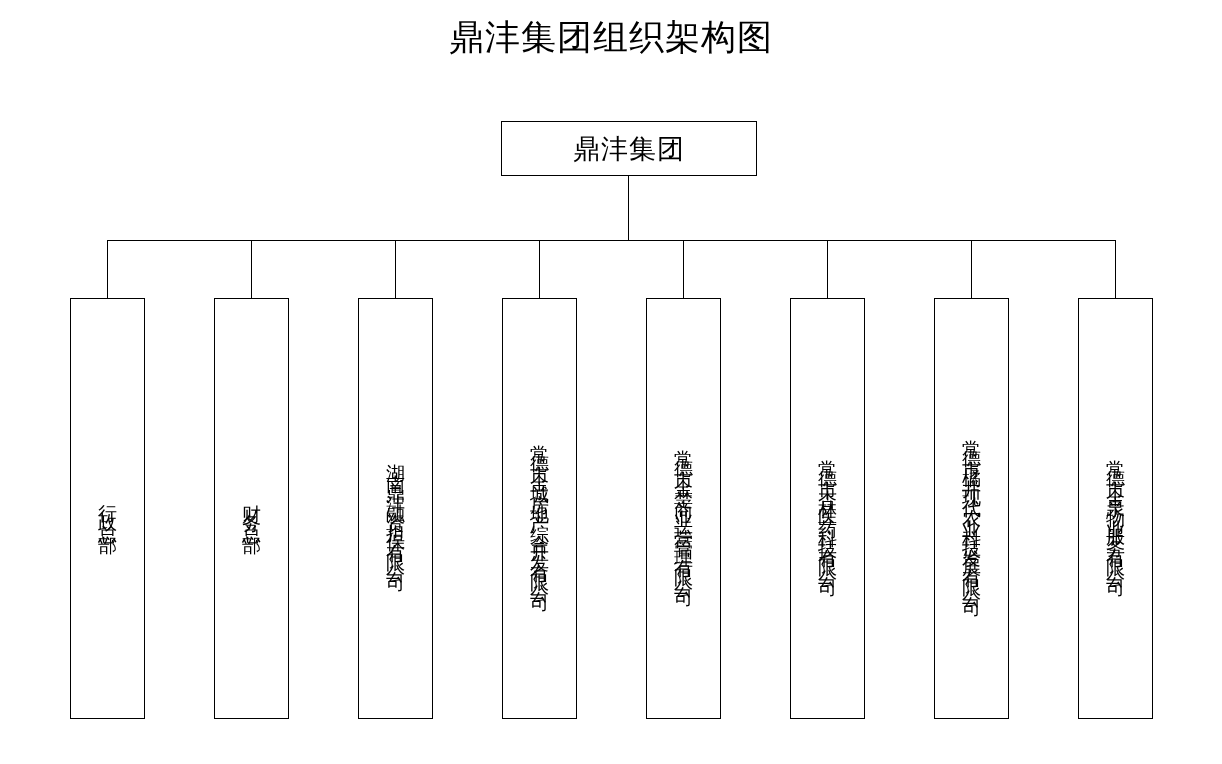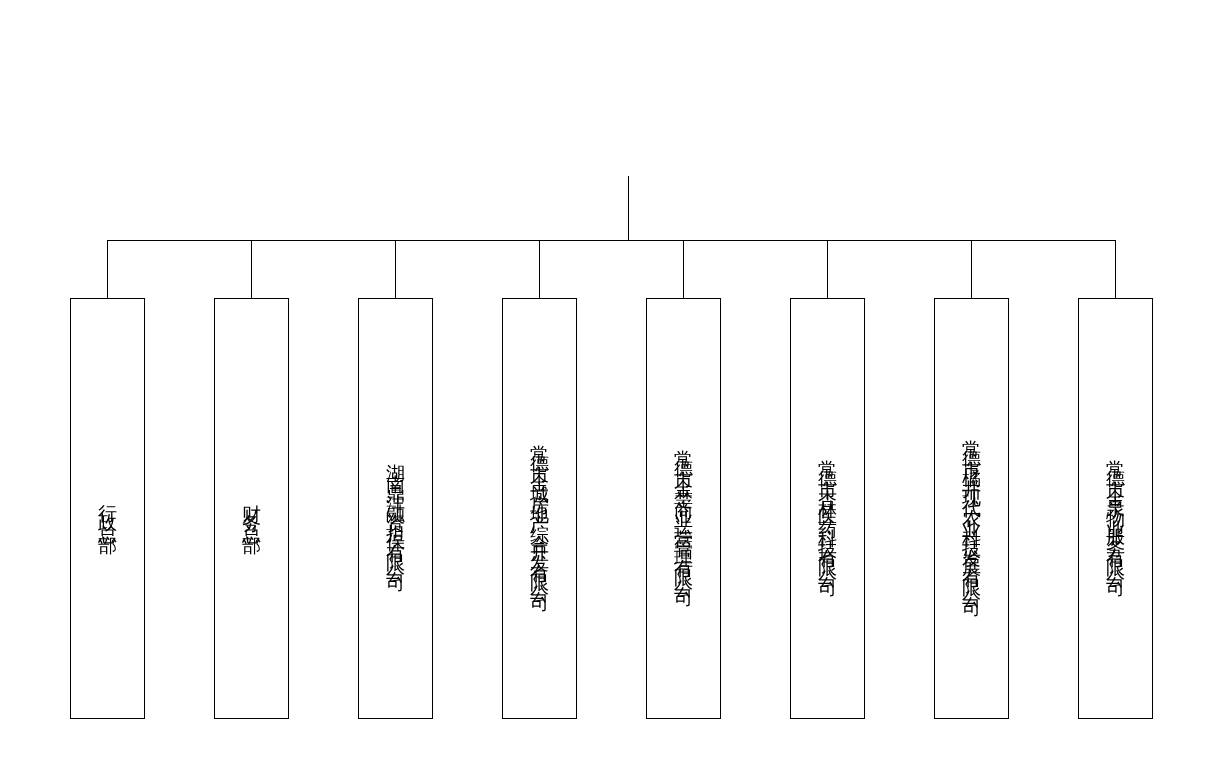--- a/index.html
+++ b/index.html
@@ -87,21 +87,25 @@
     background: #000000;
   }
   .v-line { width: 1.4px; }
   .h-line { height: 1.4px; }
 </style>
 </head>
 <body>
 
 <div id="canvas">
 
+  <div class="chart-title">鼎沣集团组织架构图</div>
 
+  <div class="node root-node">
+    <span class="root-label">鼎沣集团</span>
+  </div>
 
   <div class="line v-line" style="left:628px; top:176px; height:65px;"></div>
 
   <div class="line h-line" style="left:107px; top:240px; width:1009px;"></div>
 
   <div class="line v-line" style="left:107px; top:240px; height:59px;"></div>
   <div class="line v-line" style="left:251px; top:240px; height:59px;"></div>
   <div class="line v-line" style="left:395px; top:240px; height:59px;"></div>
   <div class="line v-line" style="left:539px; top:240px; height:59px;"></div>
   <div class="line v-line" style="left:683px; top:240px; height:59px;"></div>

